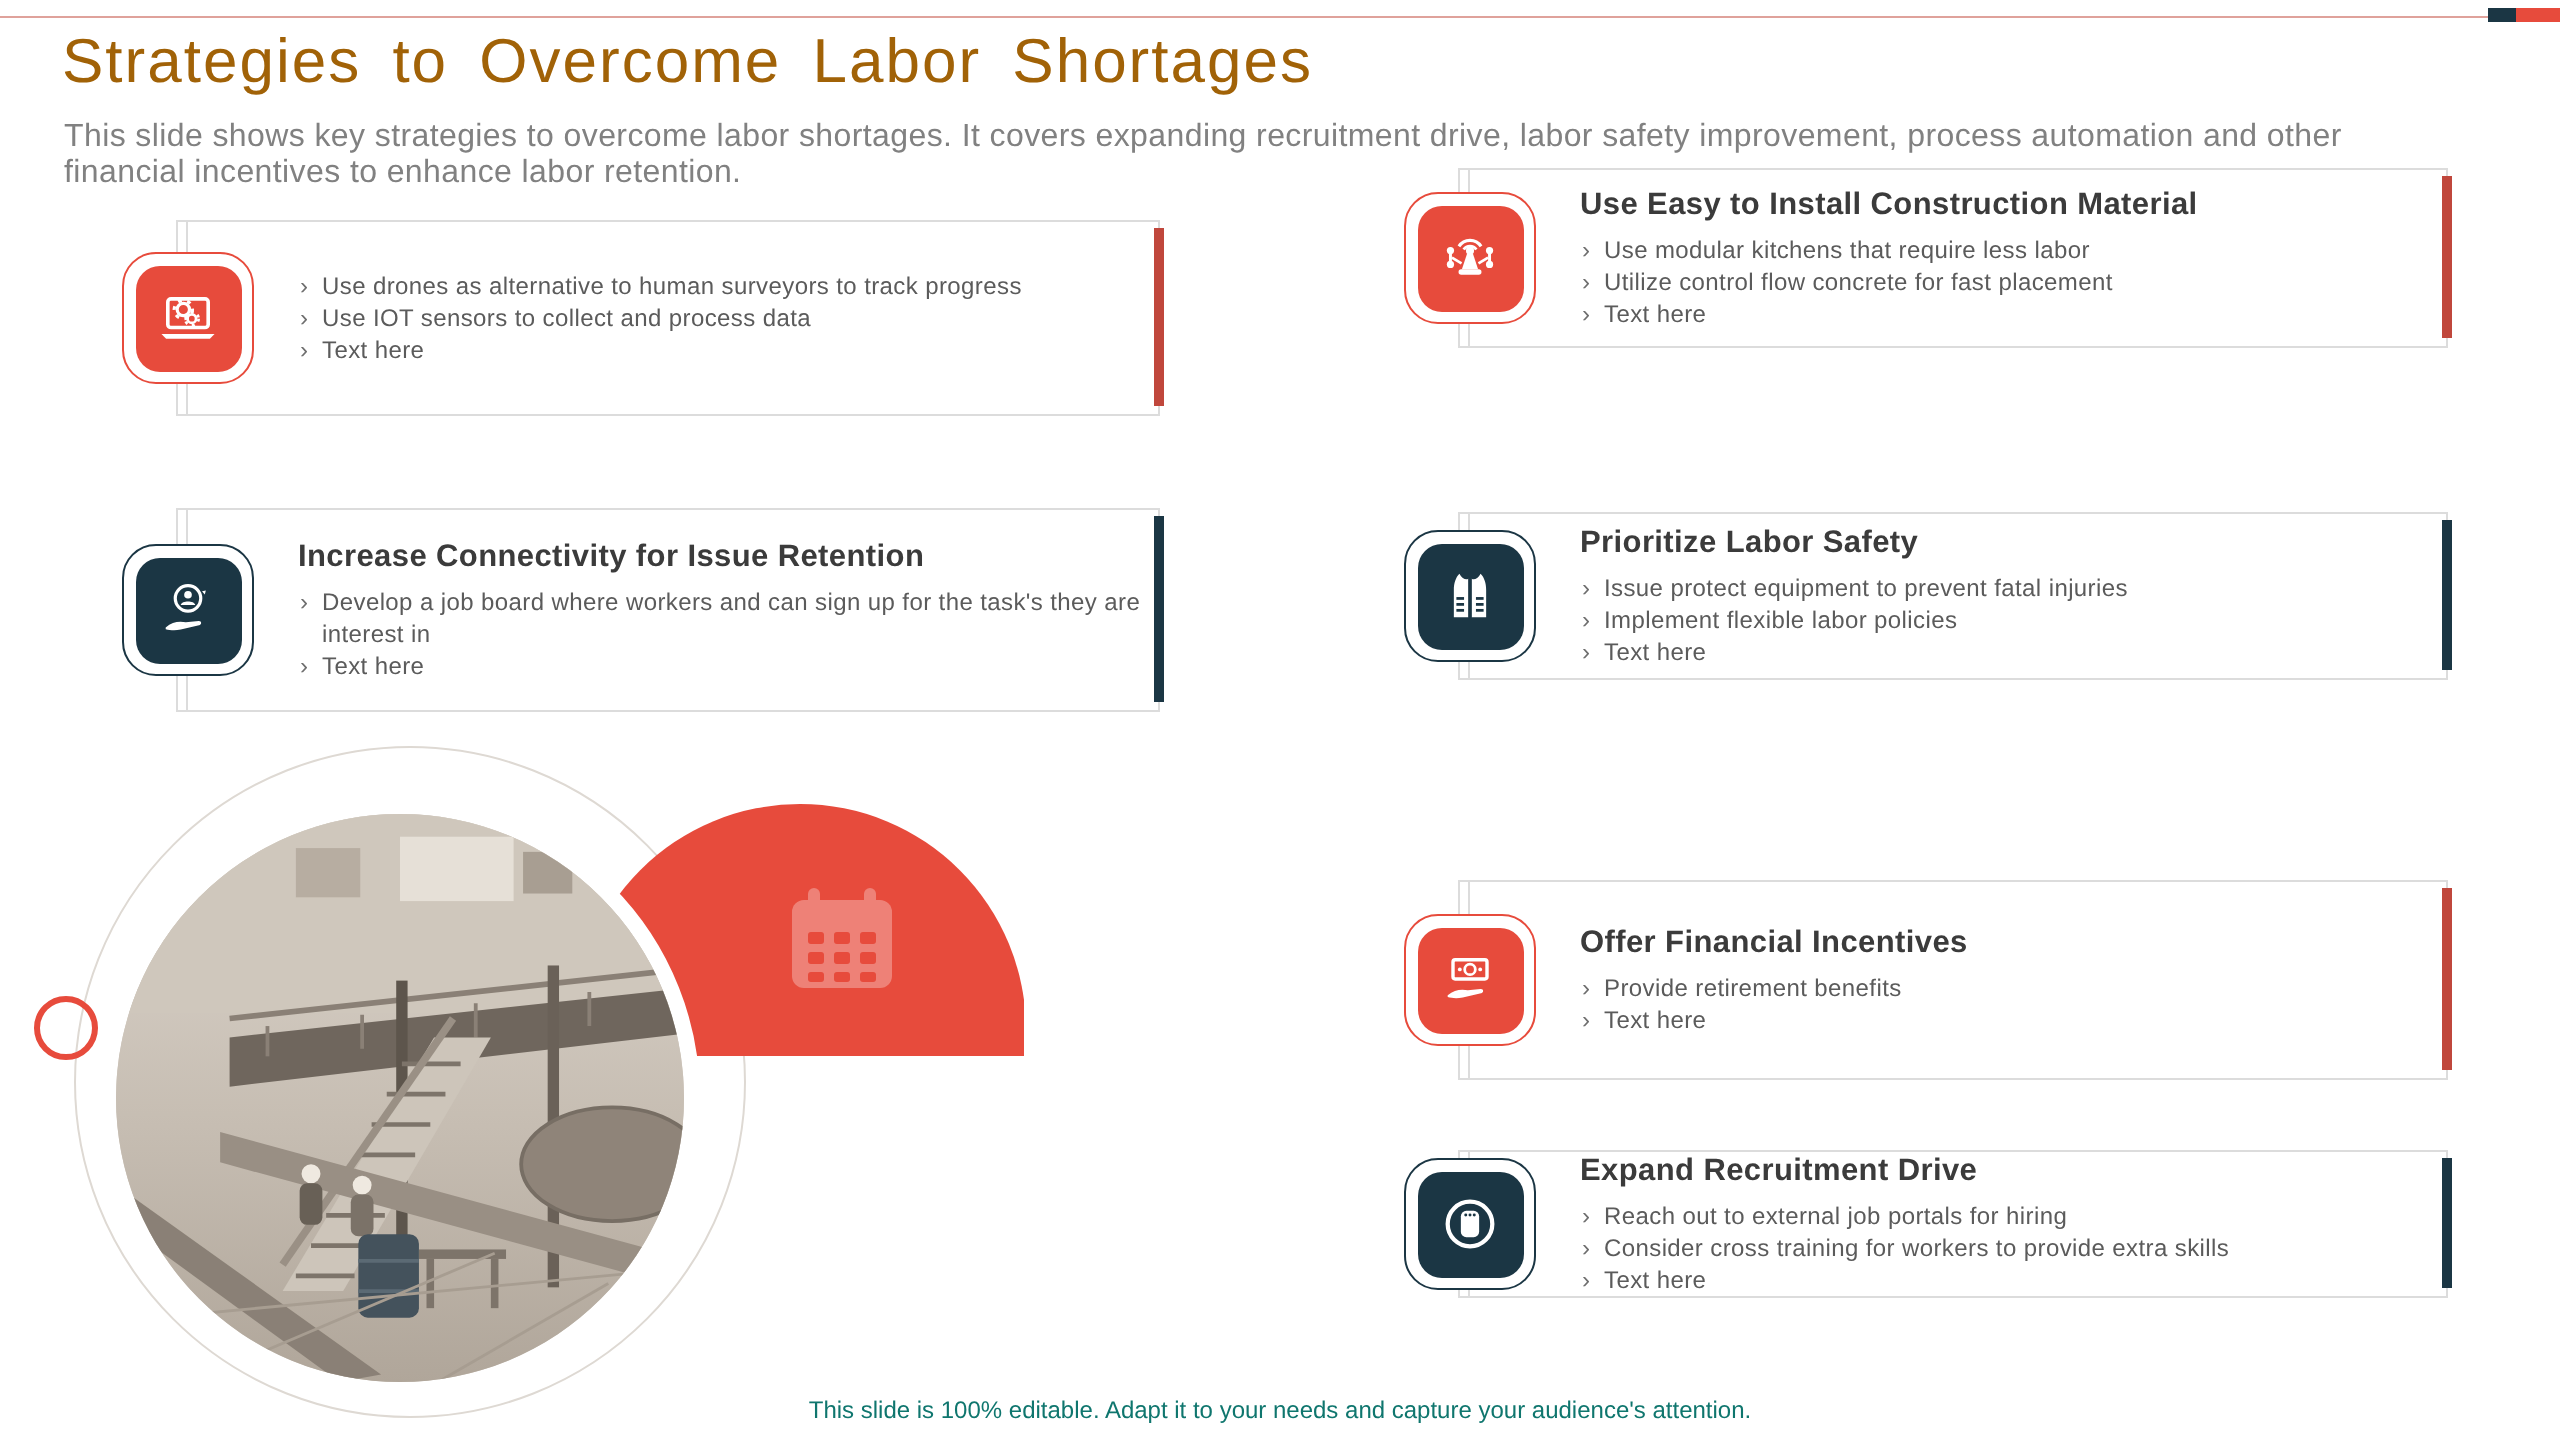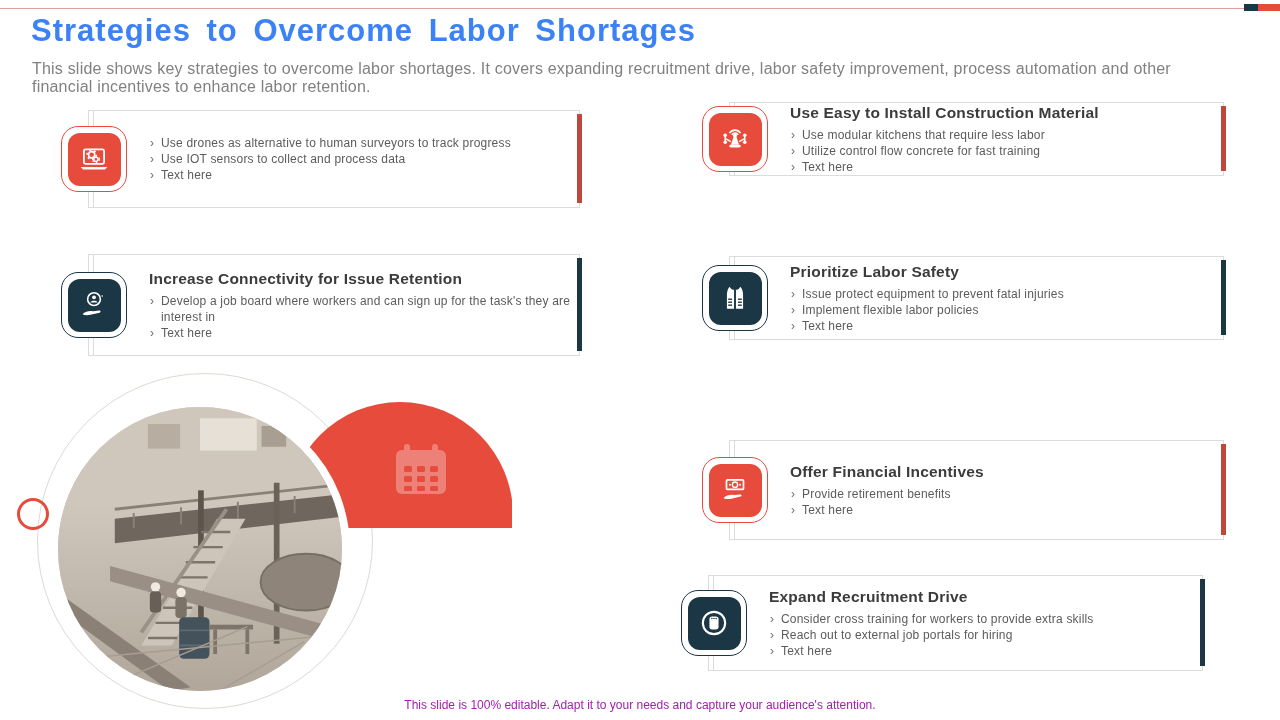--- a/index.html
+++ b/index.html
@@ -6,23 +6,23 @@
   html,body { background:#fff; }
   body { font-family:"Liberation Sans", sans-serif; }
   .slide { position:relative; width:1280px; height:720px; background:#fff; overflow:hidden; }
 
   
   .top-line { position:absolute; left:0; top:8px; width:1280px; height:1px; background:#dfa29b; }
   .top-bar-navy { position:absolute; left:1244px; top:4px; width:14px; height:7px; background:#1B3644; }
   .top-bar-red  { position:absolute; left:1258px; top:4px; width:22px; height:7px; background:#E74B3C; }
 
   
-  .title { position:absolute; left:31px; top:13px; font-size:31px; font-weight:700; color:#3b82f6; letter-spacing:1px; word-spacing:6px; }
+  .title { position:absolute; left:31px; top:13px; font-size:31px; font-weight:400; color:#a16207; letter-spacing:1px; word-spacing:6px; }
   .subtitle { position:absolute; left:32px; top:60px; width:1150px; font-size:16px; color:#818181; letter-spacing:.2px; }
-  .footer { position:absolute; left:0; top:698px; width:1280px; text-align:center; font-size:12px; color:#a21caf; }
+  .footer { position:absolute; left:0; top:698px; width:1280px; text-align:center; font-size:12px; color:#0f766e; }
 
   
   .card { position:absolute; background:#fff; border:1px solid #dcdcdc; }
   .connector { position:absolute; left:4px; top:-1px; bottom:-1px; width:1px; background:#dcdcdc; z-index:0; }
   .icon-badge { position:absolute; left:-28px; top:50%; transform:translateY(-50%); width:66px; height:66px;
                 border-radius:17px; background:#fff; display:flex; align-items:center; justify-content:center; z-index:2; }
   .icon-badge.red  { border:1.5px solid #E74B3C; }
   .icon-badge.navy { border:1.5px solid #1B3644; }
   .icon-inner { width:53px; height:53px; border-radius:12px; display:flex; align-items:center; justify-content:center; }
   .icon-inner.red  { background:#E74B3C; }
@@ -99,21 +99,21 @@
     </div>
     <div class="card-content">
       <div class="card-title">Increase Connectivity for Issue Retention</div>
       <ul class="bullets">
         <li style="width:430px">Develop a job board where workers and can sign up for the task's they are interest in</li>
         <li>Text here</li>
       </ul>
     </div>
   </div>
 
-  <div class="card" style="left:729px; top:102px; width:495px; height:74px;">
+  <div class="card" style="left:729px; top:84px; width:495px; height:90px;">
     <div class="connector"></div>
     <div class="accent-bar red"></div>
     <div class="icon-badge red">
       <div class="icon-inner red">
         <svg viewBox="0 0 32 32">
           <path d="M10.8 10.5a6.2 6.2 0 0 1 10.4 0" fill="none" stroke="#fff" stroke-width="1.5"></path>
           <path d="M13 12a3.6 3.6 0 0 1 6 0" fill="none" stroke="#fff" stroke-width="1.3"></path>
           <circle cx="16" cy="12.6" r="1.9" fill="#fff"></circle>
           <path d="M14.6 14h2.8l2.4 7.3h-7.6z" fill="#fff"></path>
           <rect x="10.6" y="21.3" width="10.8" height="2.6" rx="1.3" fill="#fff"></rect>
@@ -125,21 +125,21 @@
           <circle cx="25.2" cy="19" r="1.7" fill="#fff"></circle>
           <line x1="25.2" y1="12.5" x2="25.2" y2="19" stroke="#fff" stroke-width="1.4"></line>
           <line x1="24.5" y1="15.8" x2="20" y2="18.5" stroke="#fff" stroke-width="1.3"></line>
         </svg>
       </div>
     </div>
     <div class="card-content">
       <div class="card-title">Use Easy to Install Construction Material</div>
       <ul class="bullets">
         <li>Use modular kitchens that require less labor</li>
-        <li>Utilize control flow concrete for fast training</li>
+        <li>Utilize control flow concrete for fast placement</li>
         <li>Text here</li>
       </ul>
     </div>
   </div>
 
   <div class="card" style="left:729px; top:256px; width:495px; height:84px;">
     <div class="connector"></div>
     <div class="accent-bar navy"></div>
     <div class="icon-badge navy">
       <div class="icon-inner navy">
@@ -182,39 +182,39 @@
     </div>
     <div class="card-content">
       <div class="card-title">Offer Financial Incentives</div>
       <ul class="bullets">
         <li>Provide retirement benefits</li>
         <li>Text here</li>
       </ul>
     </div>
   </div>
 
-  <div class="card" style="left:708px; top:575px; width:495px; height:96px;">
+  <div class="card" style="left:729px; top:575px; width:495px; height:74px;">
     <div class="connector"></div>
     <div class="accent-bar navy"></div>
     <div class="icon-badge navy">
       <div class="icon-inner navy">
         <svg viewBox="0 0 32 32">
           <circle cx="16" cy="16" r="10.5" fill="none" stroke="#fff" stroke-width="2"></circle>
           <rect x="11.7" y="9.8" width="8.6" height="12.4" rx="2.6" fill="#fff"></rect>
           <circle cx="14" cy="11.8" r=".7" fill="#1B3644"></circle>
           <circle cx="16" cy="11.8" r=".7" fill="#1B3644"></circle>
           <circle cx="18" cy="11.8" r=".7" fill="#1B3644"></circle>
         </svg>
       </div>
     </div>
     <div class="card-content">
       <div class="card-title">Expand Recruitment Drive</div>
       <ul class="bullets">
+        <li>Reach out to external job portals for hiring</li>
         <li>Consider cross training for workers to provide extra skills</li>
-        <li>Reach out to external job portals for hiring</li>
         <li>Text here</li>
       </ul>
     </div>
   </div>
 
   <div class="outline-circle"></div>
 
   <div class="semi-wrap">
     <div class="semi-circle"></div>
     <svg class="calendar" viewBox="0 0 64 64">

